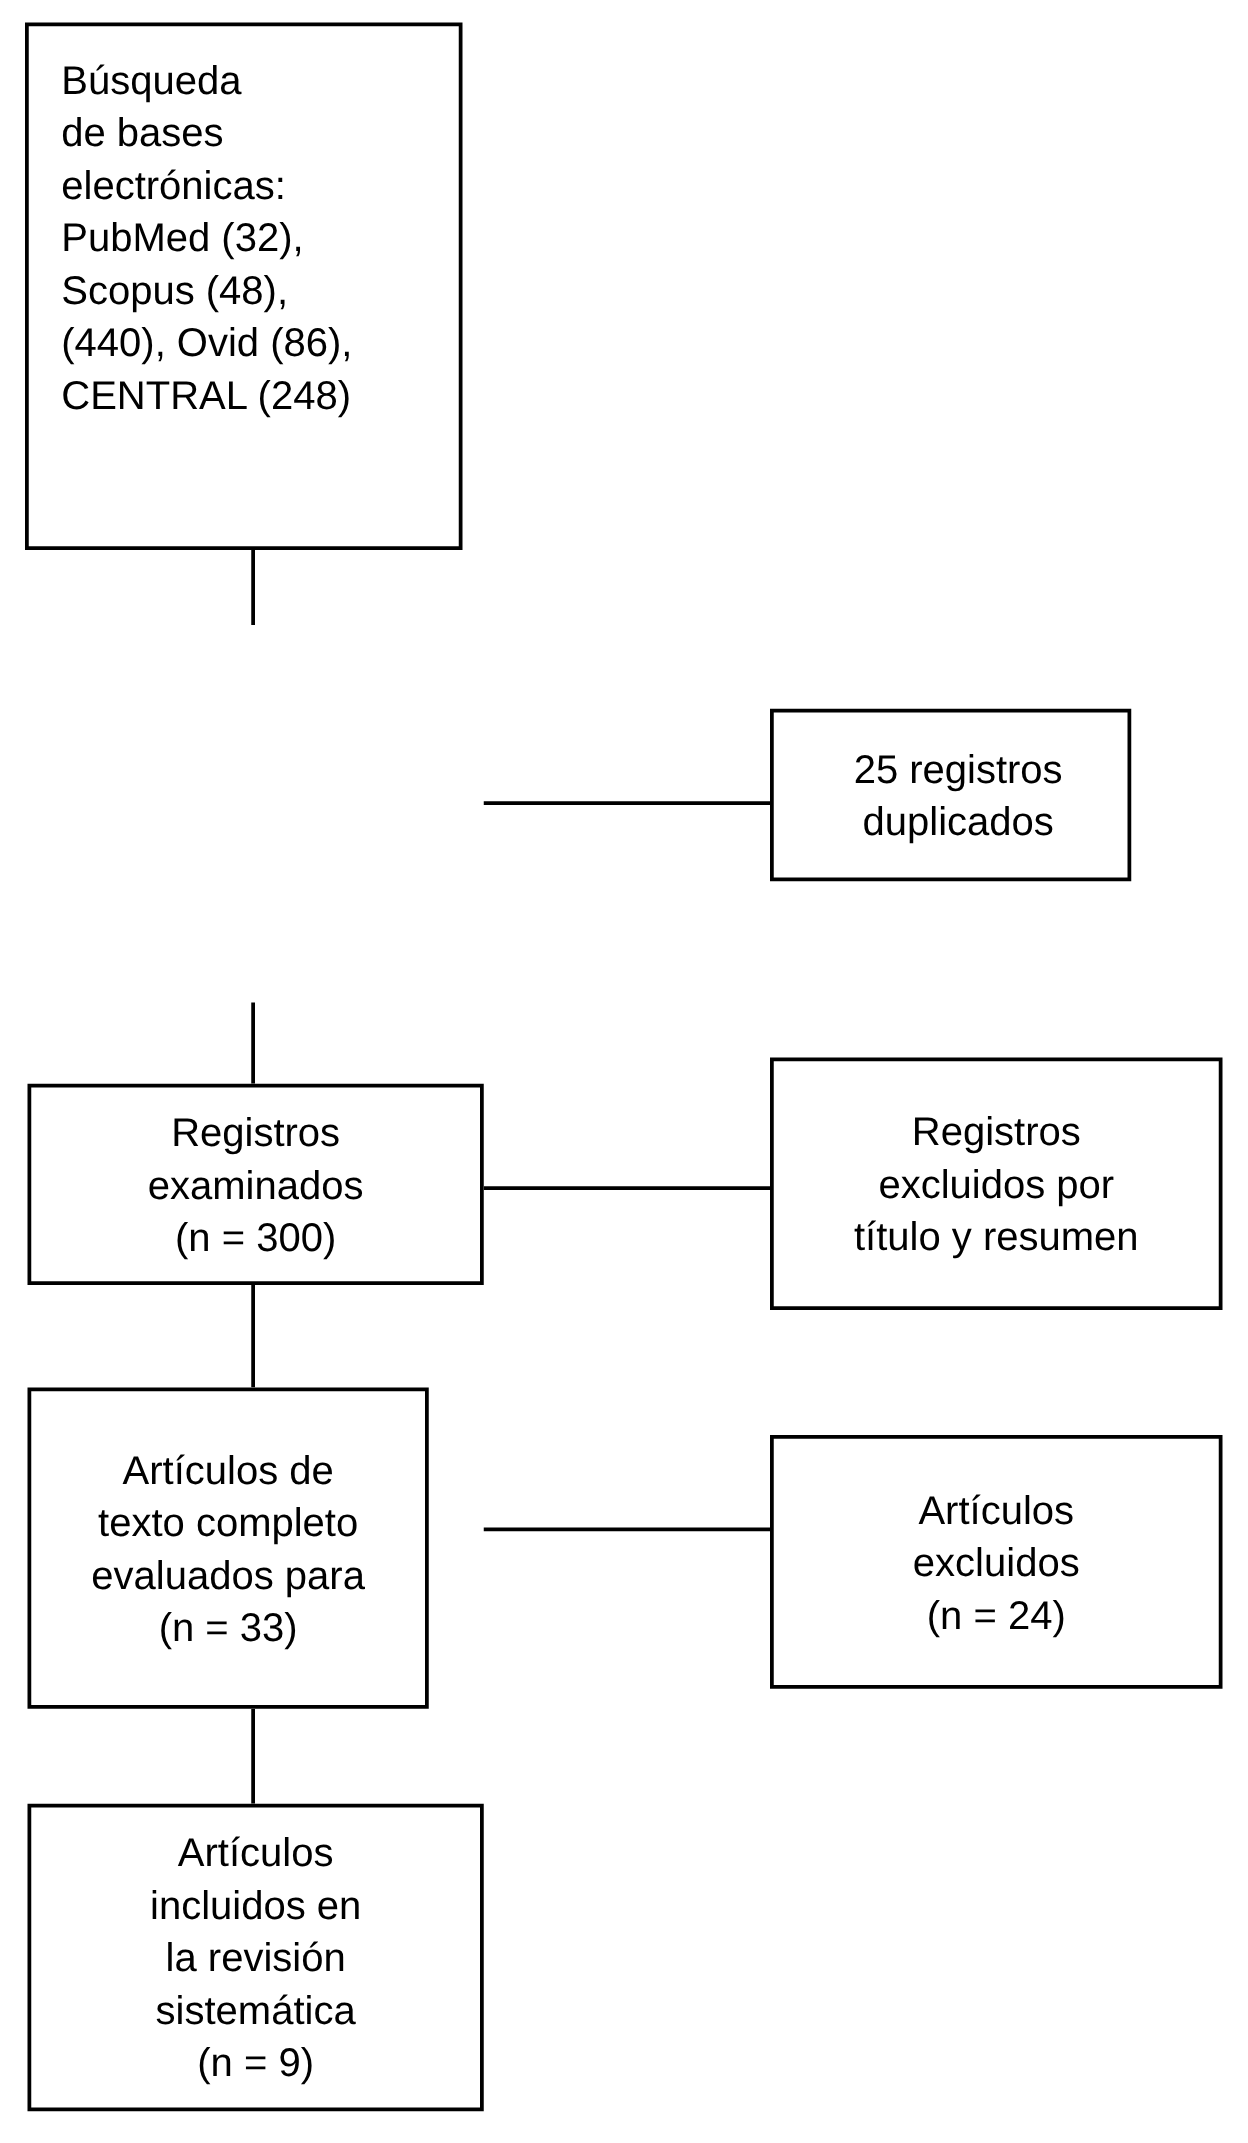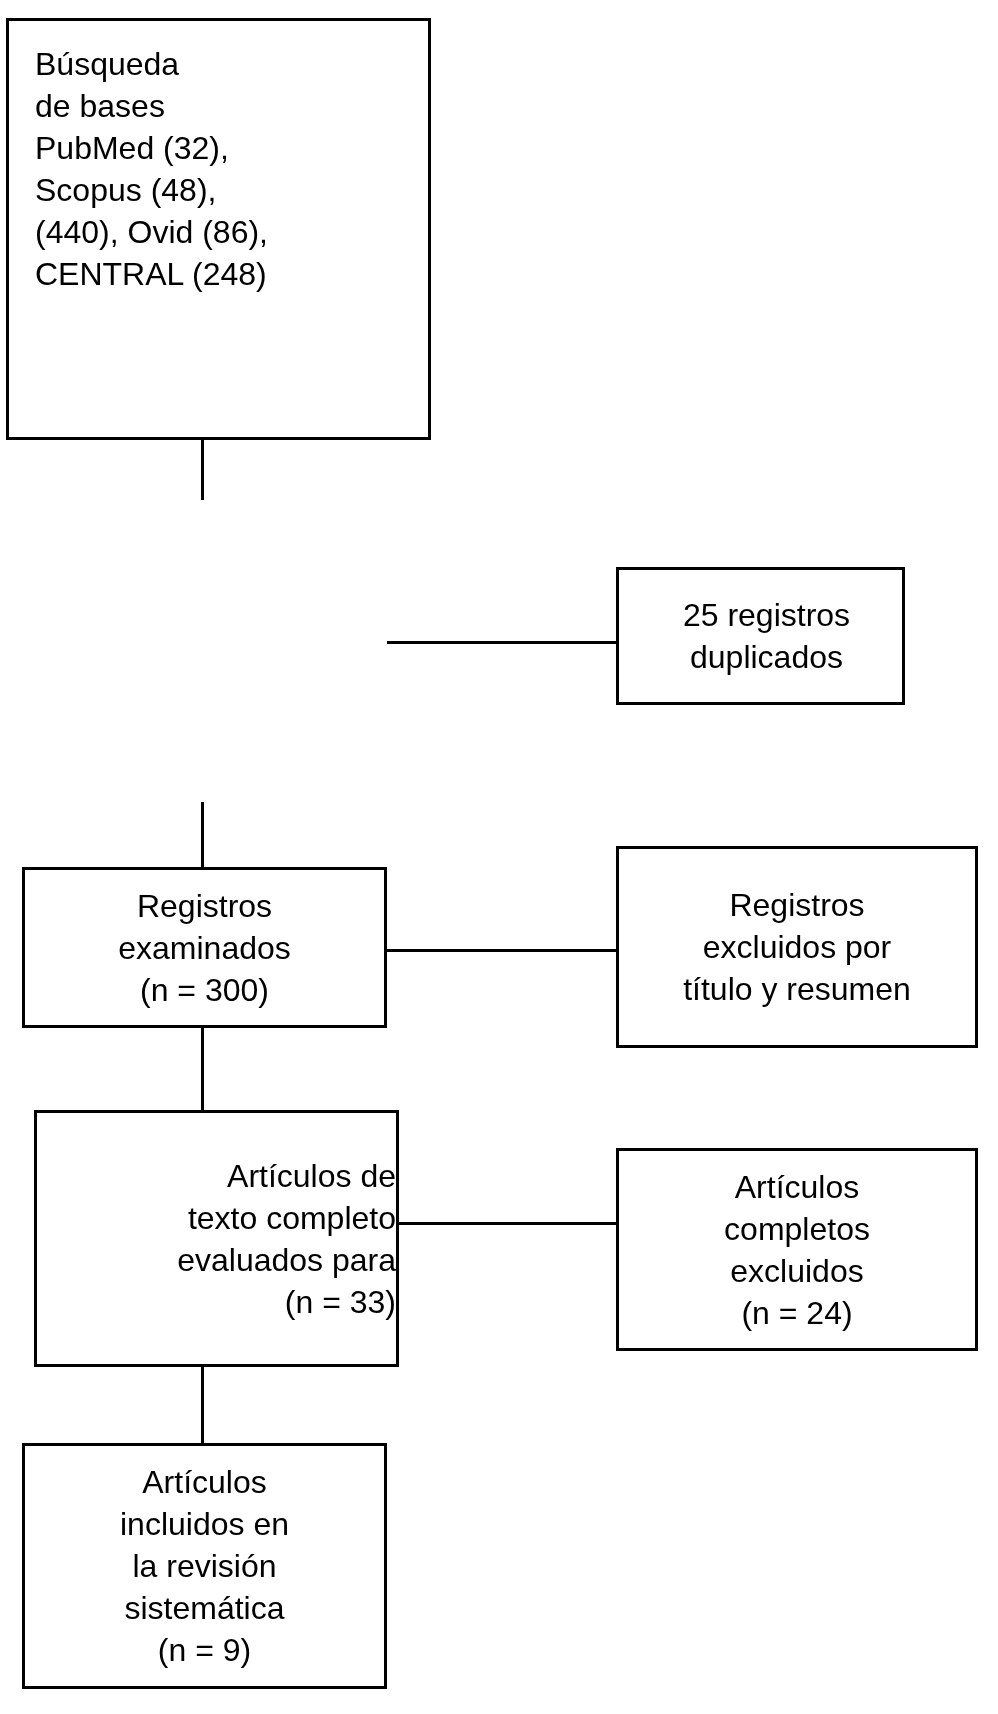--- a/index.html
+++ b/index.html
@@ -42,37 +42,38 @@
     position: absolute;
     background: #000000;
     z-index: 1;
   }
 </style>
 </head>
 <body>
 
 <div class="canvas">
 
-  <div class="box left-align" style="left:6px; top:18px; width:425px; height:422px;">
+  <div class="box left-align" style="left:20px; top:18px; width:350px; height:422px;">
     <span class="line">Búsqueda</span>
     <span class="line">de bases</span>
+    <span class="line">electrónicas:</span>
     <span class="line">PubMed (32),</span>
     <span class="line">Scopus (48),</span>
     <span class="line">(440), Ovid (86),</span>
     <span class="line">CENTRAL (248)</span>
   </div>
 
 
   <div class="box" style="left:22px; top:867px; width:365px; height:161px;">
     <span class="line">Registros</span>
     <span class="line">examinados</span>
     <span class="line">(n = 300)</span>
   </div>
 
-  <div class="box" style="left:34px; top:1110px; width:365px; height:257px;align-items:flex-end;">
+  <div class="box" style="left:22px; top:1110px; width:321px; height:257px;">
     <span class="line">Artículos de</span>
     <span class="line">texto completo</span>
     <span class="line">evaluados para</span>
     <span class="line">(n = 33)</span>
   </div>
 
   <div class="box" style="left:22px; top:1443px; width:365px; height:246px;">
     <span class="line">Artículos</span>
     <span class="line">incluidos en</span>
     <span class="line">la revisión</span>
@@ -86,21 +87,20 @@
   </div>
 
   <div class="box" style="left:616px; top:846px; width:362px; height:202px;">
     <span class="line">Registros</span>
     <span class="line">excluidos por</span>
     <span class="line">título y resumen</span>
   </div>
 
   <div class="box" style="left:616px; top:1148px; width:362px; height:203px;">
     <span class="line">Artículos</span>
-    <span class="line">completos</span>
     <span class="line">excluidos</span>
     <span class="line">(n = 24)</span>
   </div>
 
   <div class="connector" style="left:201px; top:440px; width:3px; height:60px;"></div>
   <div class="connector" style="left:201px; top:802px; width:3px; height:65px;"></div>
   <div class="connector" style="left:201px; top:1028px; width:3px; height:82px;"></div>
   <div class="connector" style="left:201px; top:1367px; width:3px; height:76px;"></div>
 
   <div class="connector" style="left:387px; top:641px; width:229px; height:3px;"></div>

